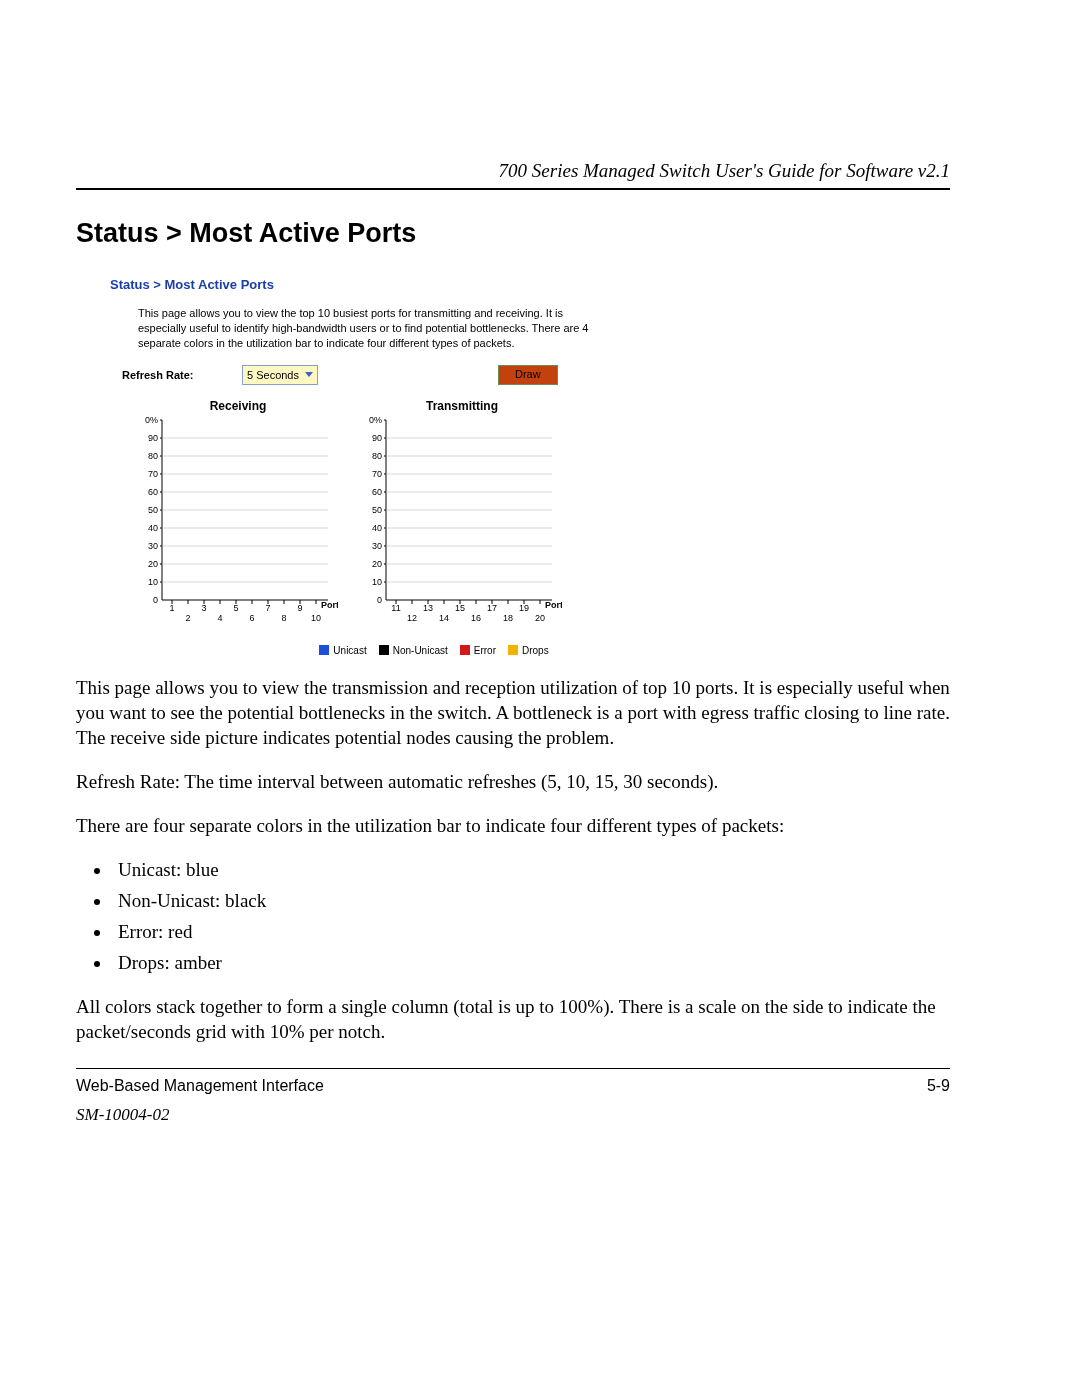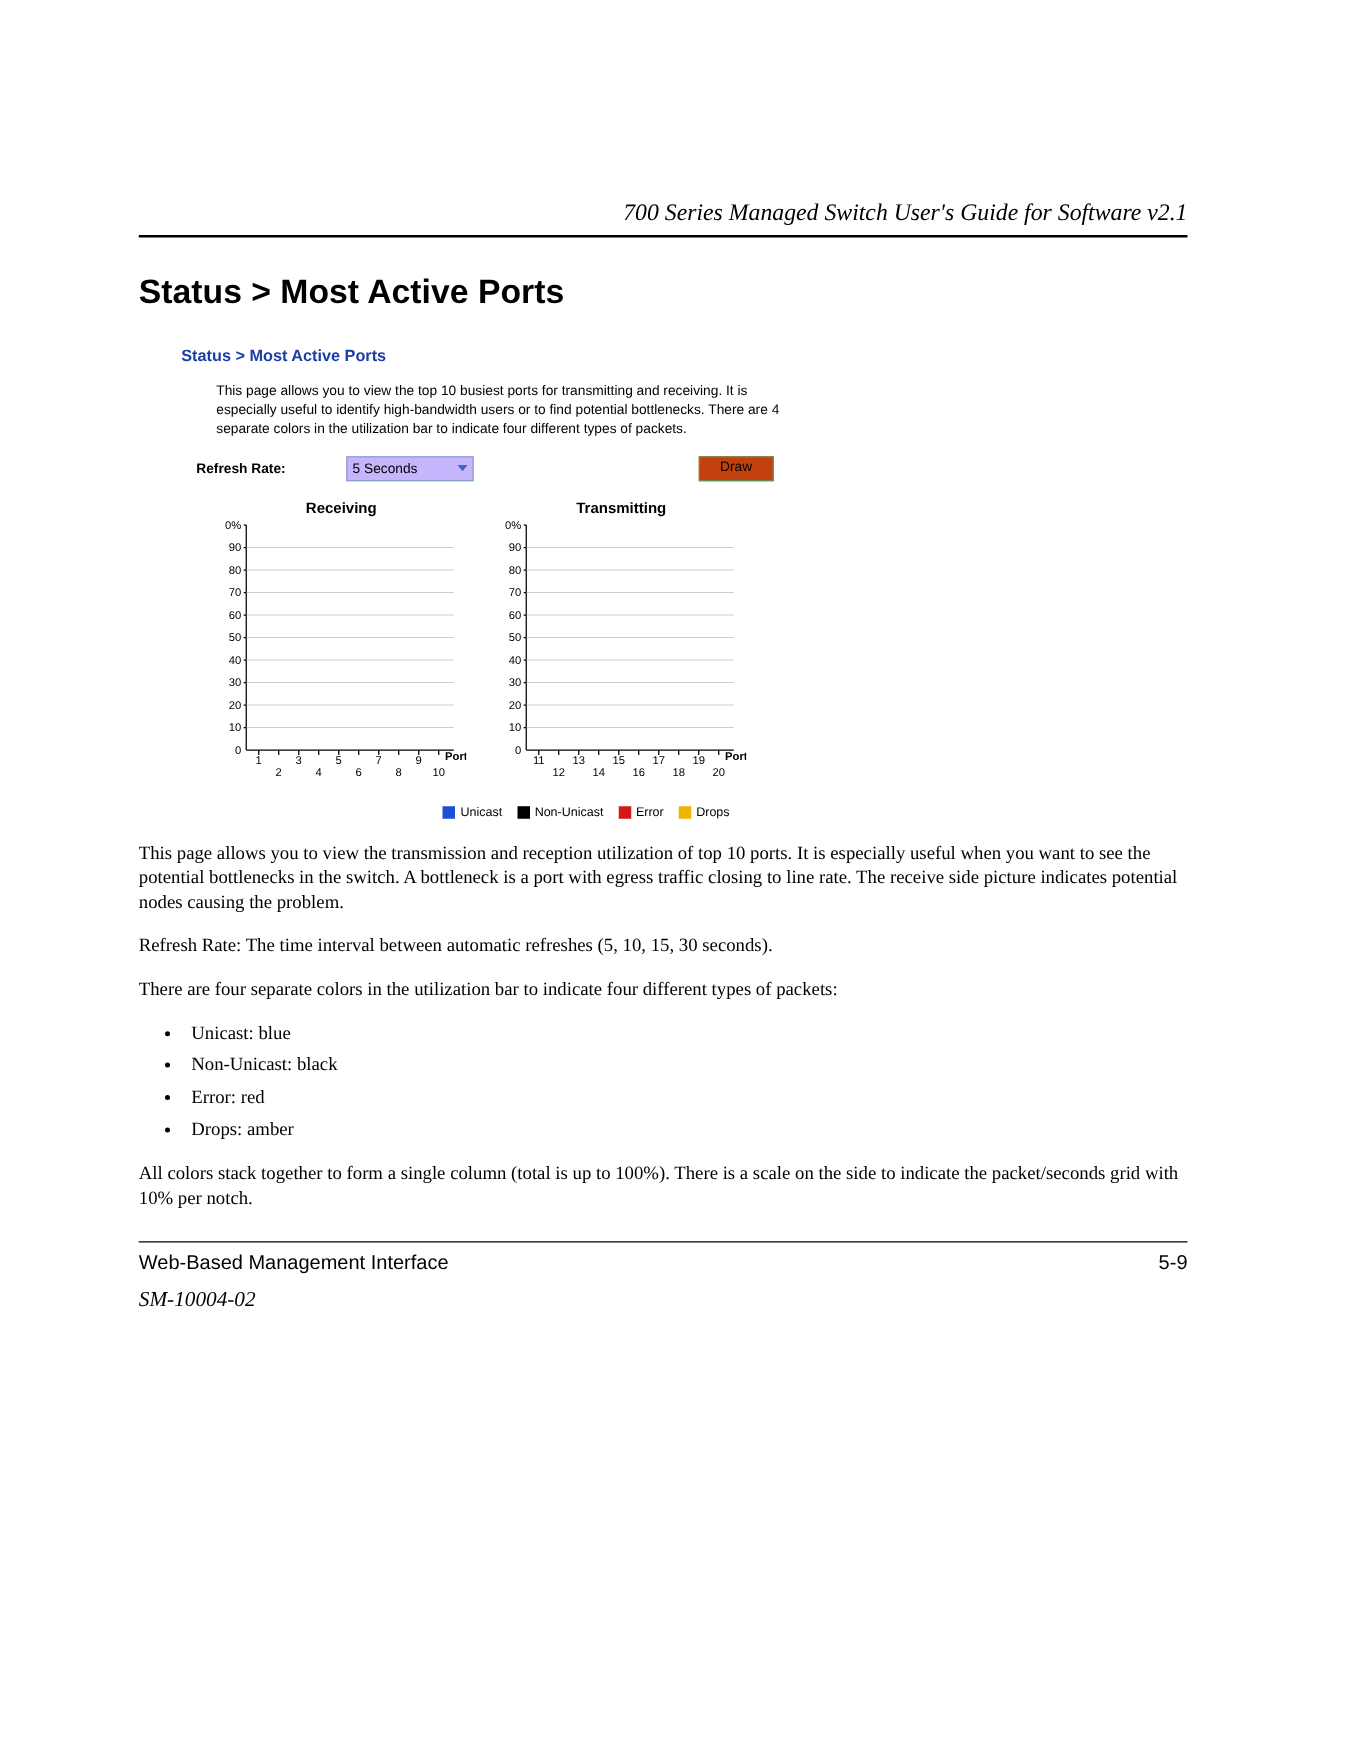--- a/index.html
+++ b/index.html
@@ -7,21 +7,21 @@
     padding: 0;
     background: #fff;
     font-family: "Times New Roman", Times, serif;
     color: #000;
   }
   .page {
     width: 1080px;
     height: 1397px;
     position: relative;
     box-sizing: border-box;
-    padding: 160px 130px 60px 111px;
+    padding: 160px 130px 60px 76px;
   }
   .top-title {
     font-style: italic;
     font-size: 19px;
     text-align: right;
     margin-bottom: 6px;
     font-family: "Times New Roman", Times, serif;
   }
   .top-rule {
     border: none;
@@ -61,27 +61,26 @@
     margin-left: 12px;
     margin-bottom: 14px;
   }
   .ui-label {
     font-weight: bold;
     font-size: 11px;
     width: 120px;
   }
   .ui-select {
     border: 1px solid #8aa0cc;
-    background: #c4b5fd;
+    background: #fef9c3;
     font-size: 11px;
     padding: 1px 4px;
     display: inline-flex;
     align-items: center;
     height: 16px;
-    gap: 26px;
   }
   .ui-select .chev {
     display:inline-block;
     width:0;height:0;
     margin-left:6px;
     border-left:4px solid transparent;
     border-right:4px solid transparent;
     border-top:5px solid #3a66c0;
   }
   .ui-button {
@@ -123,21 +122,21 @@
   .legend-item { display:flex; align-items:center; gap:4px; }
   .leg-swatch { width:10px; height:10px; display:inline-block; }
   .figure-caption {
     font-family: Arial, Helvetica, sans-serif;
     font-weight: bold;
     font-size: 15px;
     margin-top: 22px;
     margin-left: 6px;
   }
   .body-text {
-    font-size: 15px;
+    font-size: 19px;
     line-height: 1.32;
     margin-top: 18px;
   }
   .body-text ul {
     margin: 8px 0 8px 0;
     padding-left: 36px;
   }
   .body-text li {
     margin-bottom: 6px;
     padding-left: 6px;

